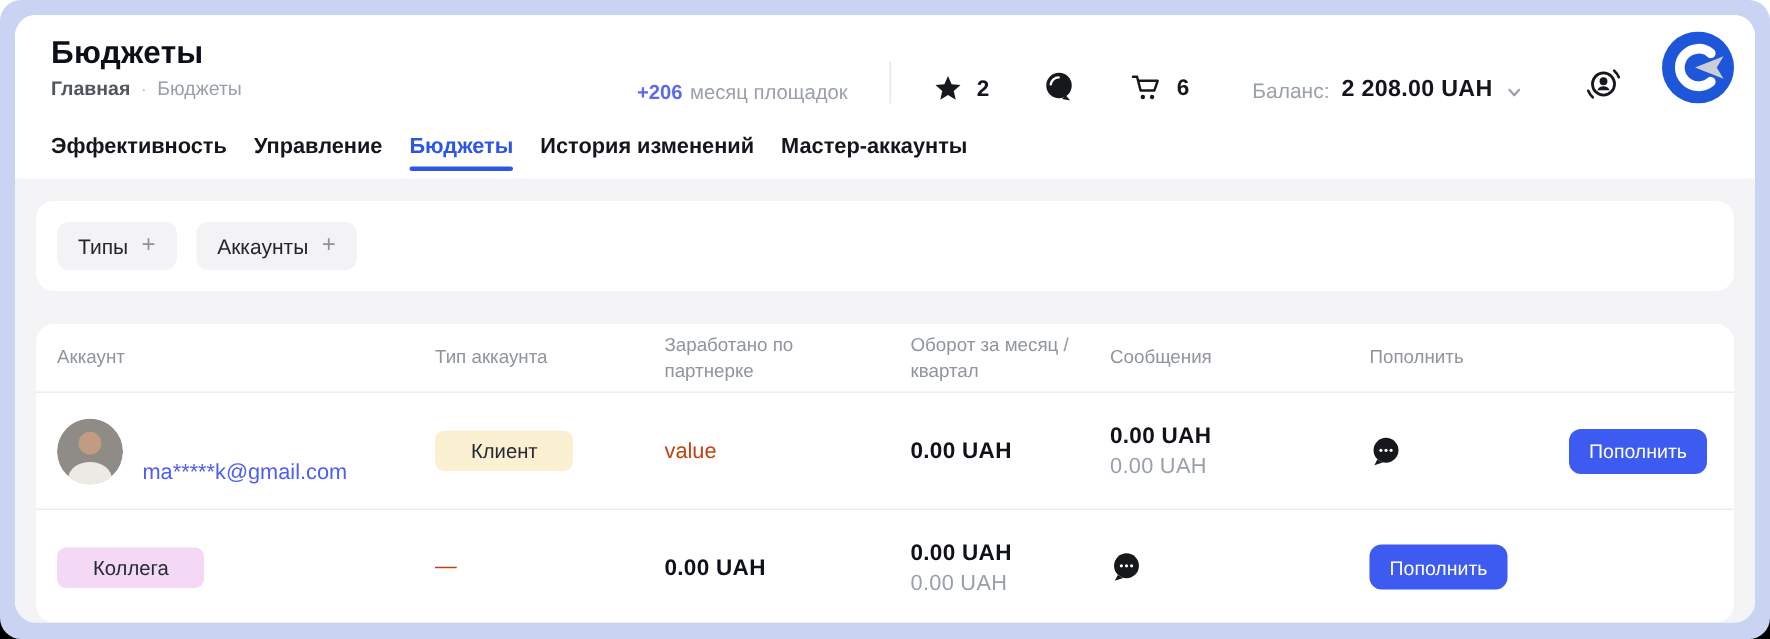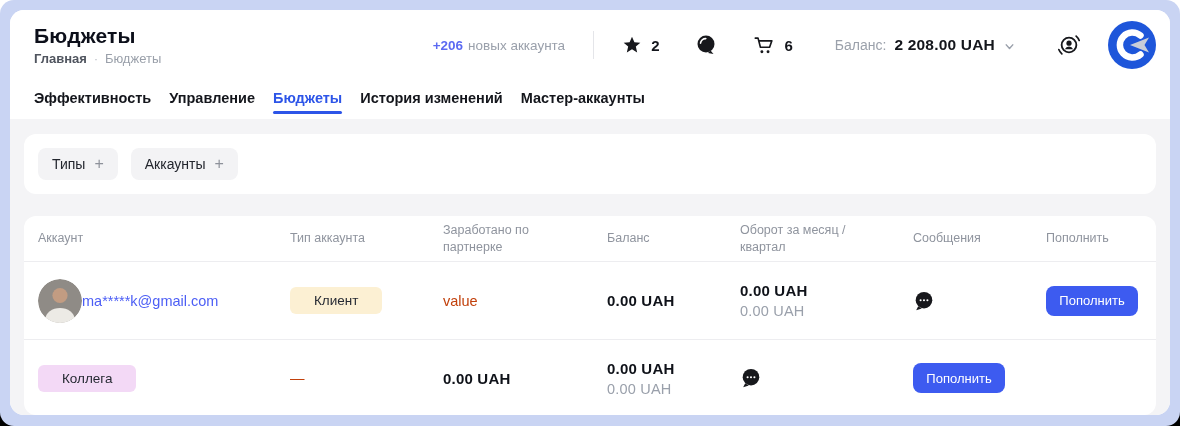--- a/index.html
+++ b/index.html
@@ -13,21 +13,21 @@
     border-radius:14px; overflow:hidden; display:flex; flex-direction:column; z-index:2; }
 
   
   .hdr { height:70px; display:flex; align-items:center; padding:0 14px 0 24px; background:#fff; flex:0 0 auto; }
   .title-block { display:flex; flex-direction:column; }
   .page-title { font-size:21px; font-weight:700; color:#0c0f1a; letter-spacing:.2px; }
   .breadcrumb { display:flex; align-items:center; gap:7px; margin-top:3px; font-size:13px; }
   .bc-home { color:#50555f; font-weight:600; }
   .bc-sep { color:#b6bac2; font-size:12px; }
   .bc-cur { color:#9aa0aa; }
-  .hdr-right { margin-left:auto; display:flex; align-items:center; }
+  .hdr-right { margin-left:auto; display:flex; align-items:flex-end; }
   .new-sites { font-size:13.5px; display:flex; gap:5px; white-space:nowrap; }
   .new-sites .cnt { color:#5b6af2; font-weight:600; }
   .new-sites .lbl { color:#9aa0ab; }
   .hdr-divider { width:1px; height:28px; background:#e4e5e9; margin:0 28px; }
   .counter { display:flex; align-items:center; gap:9px; cursor:pointer; }
   .counter + .counter { margin-left:36px; }
   .counter .num { font-size:15px; font-weight:700; color:#14161c; }
   .icon20 { width:20px; height:20px; display:block; }
   .icon22 { width:22px; height:22px; display:block; }
   .balance { display:flex; align-items:center; gap:8px; margin-left:42px; cursor:pointer; }
@@ -56,21 +56,21 @@
     display:flex; flex-direction:column; }
   .trow { display:grid; grid-template-columns:252px 153px 164px 133px 173px 133px 1fr;
     padding:0 14px; align-items:center; }
   .thead { height:46px; border-bottom:1px solid #ededf0; flex:0 0 auto; }
   .th { font-size:12.5px; color:#8f949e; line-height:1.35; }
   .th .wrapblock { display:block; }
   .th.c3 .wrapblock { max-width:100px; }
   .th.c5 .wrapblock { max-width:132px; }
   .tr { height:77px; flex:0 0 auto; }
   .tr + .tr { border-top:1px solid #ededf0; }
-  .acct { display:flex; align-items:center; }
+  .acct { display:flex; align-items:flex-end; gap:13px; }
   .avatar { width:44px; height:44px; border-radius:50%; overflow:hidden; flex:0 0 auto; }
   .avatar svg { width:44px; height:44px; display:block; }
   .acct-email { font-size:14.5px; color:#4c5ef5; cursor:pointer; }
   .acct-name { font-size:17px; color:#14161c; margin-top:3px; }
   .badge { display:inline-block; padding:6px 24px; border-radius:6px; font-size:13.5px; color:#262a33; }
   .earned { font-size:14.5px; color:#c2410c; }
   .bal-bold { font-size:15px; font-weight:700; color:#0f1219; letter-spacing:.2px; }
   .turn-gray { font-size:14.5px; color:#9aa0ab; margin-top:4px; letter-spacing:.2px; }
   .msg-btn { width:22px; height:22px; cursor:pointer; }
   .topup-btn { width:92px; height:30px; border:none; border-radius:8px; background:#3d5bf0; color:#fff;
@@ -92,21 +92,21 @@
         <div class="breadcrumb">
           <span class="bc-home">Главная</span>
           <span class="bc-sep">·</span>
           <span class="bc-cur">Бюджеты</span>
         </div>
       </div>
 
       <div class="hdr-right">
         <div class="new-sites">
           <span class="cnt">+206</span>
-          <span class="lbl">новых аккаунта</span>
+          <span class="lbl">месяц площадок</span>
         </div>
 
         <div class="hdr-divider"></div>
 
         <div class="counter">
           <svg class="icon20" viewBox="0 0 24 24">
             <path d="M12 2l2.9 6.6 7.1.6-5.4 4.7 1.6 7-6.2-3.7-6.2 3.7 1.6-7L2 9.2l7.1-.6z" fill="#17181c"></path>
           </svg>
           <span class="num">2</span>
         </div>
@@ -181,23 +181,20 @@
 
         <div class="trow thead">
           <div class="th c1">
               <span class="wrapblock">Аккаунт</span>
             </div>
           <div class="th c2">
               <span class="wrapblock">Тип аккаунта</span>
             </div>
           <div class="th c3">
               <span class="wrapblock">Заработано по партнерке</span>
-            </div>
-          <div class="th c4">
-              <span class="wrapblock">Баланс</span>
             </div>
           <div class="th c5">
               <span class="wrapblock">Оборот за месяц / квартал</span>
             </div>
           <div class="th c6">
               <span class="wrapblock">Сообщения</span>
             </div>
           <div class="th c7">
               <span class="wrapblock">Пополнить</span>
             </div>

